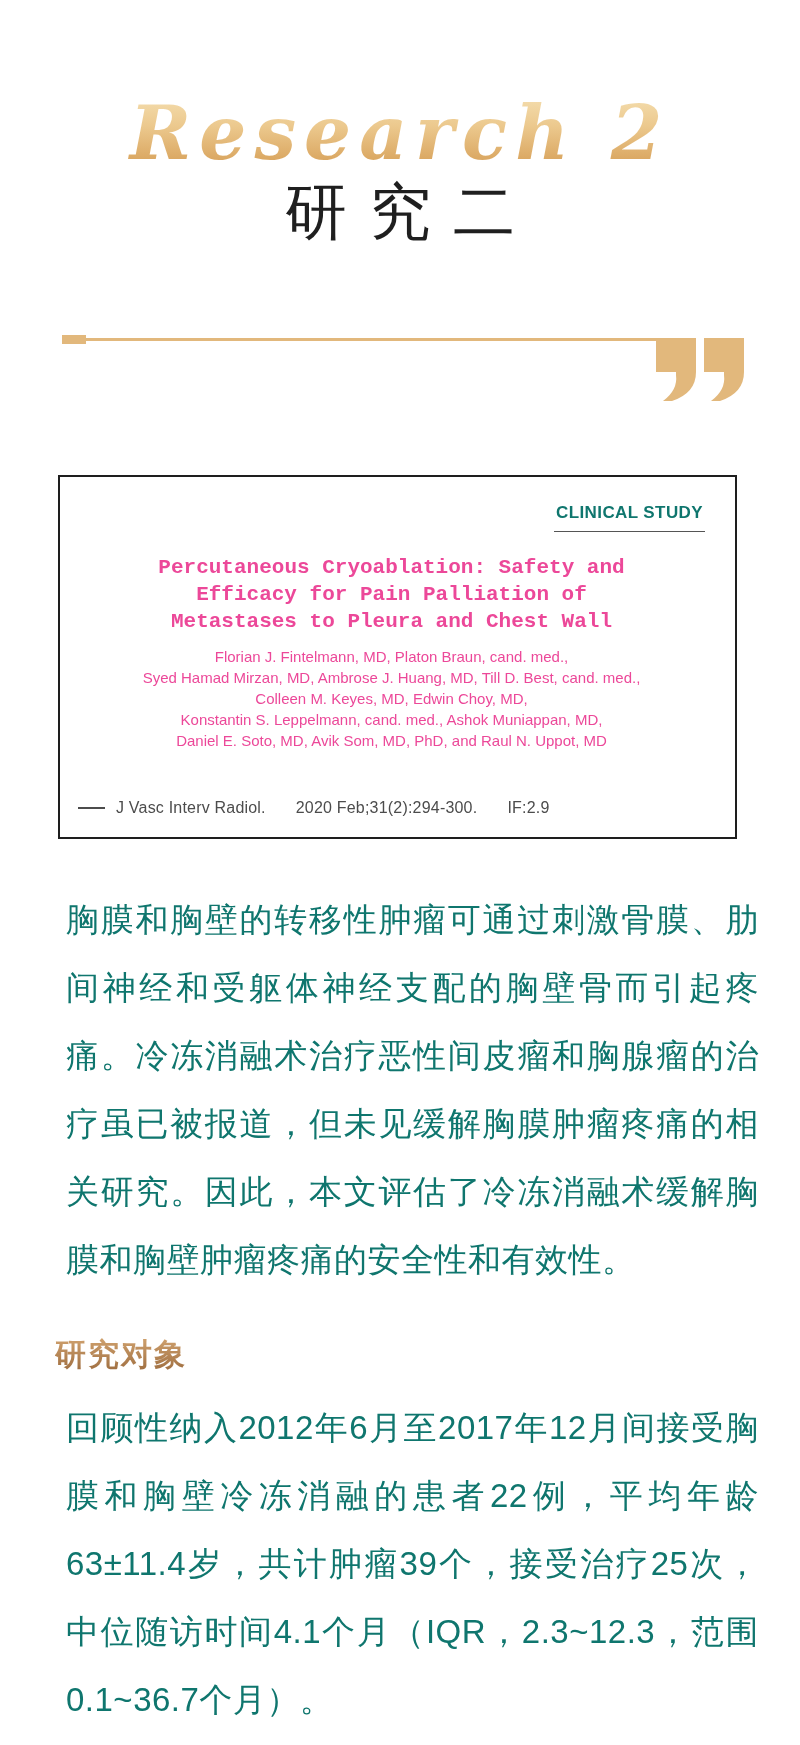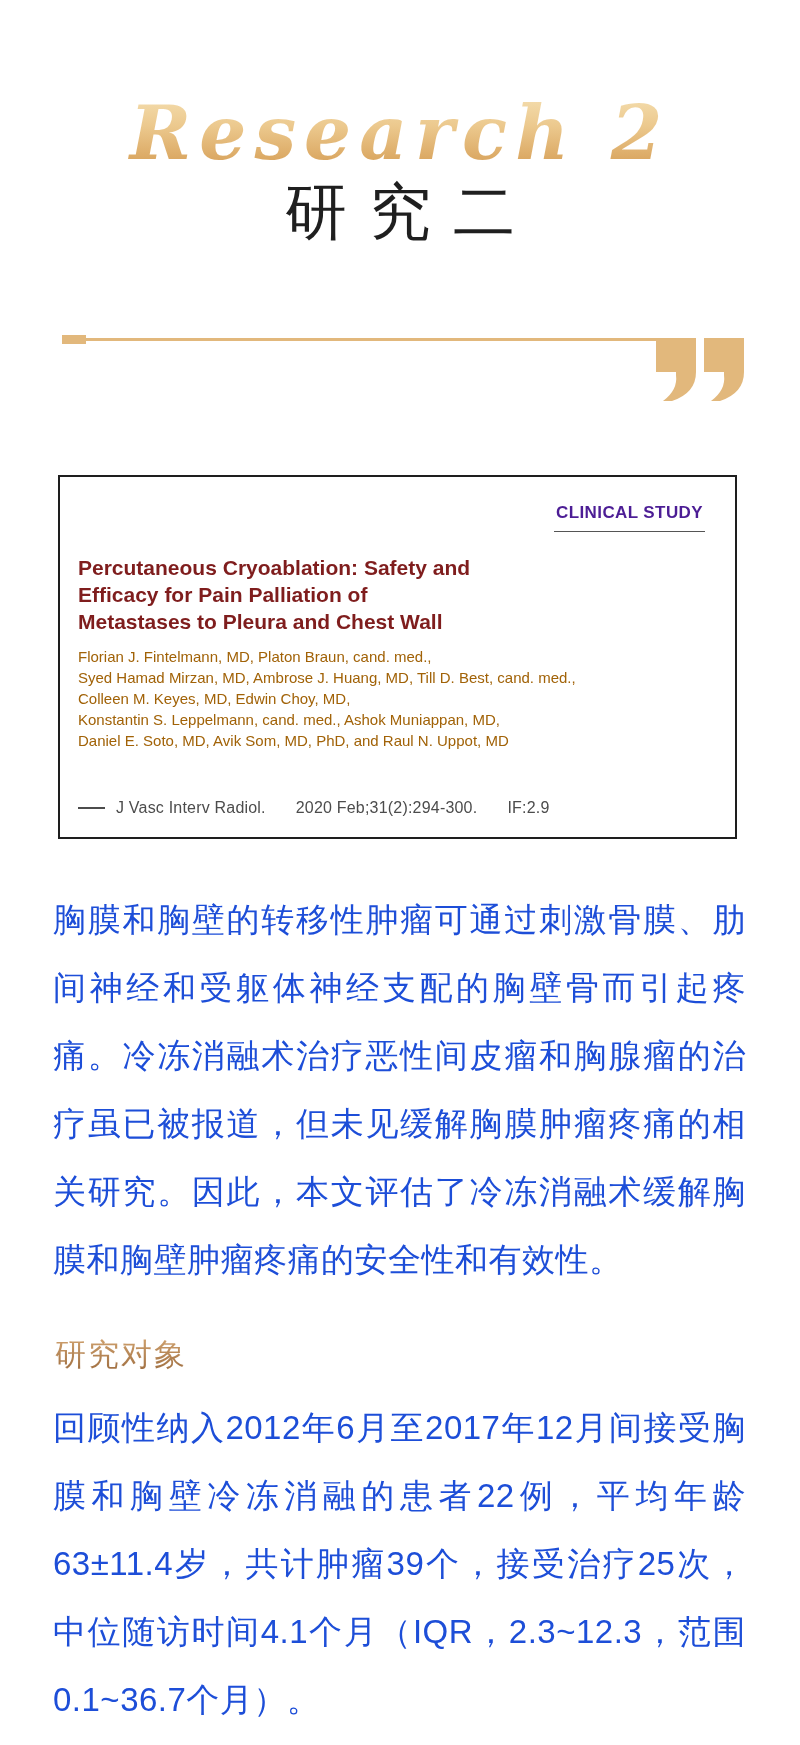--- a/index.html
+++ b/index.html
@@ -42,50 +42,51 @@
   .paper-card {
     position:absolute; top:475px; left:58px; width:679px; height:364px;
     border:2px solid #1e1e1e; background:#ffffff;
     padding:26px 30px 20px 18px;
     display:flex; flex-direction:column;
   }
   .card-label-row { text-align:right; }
   .card-label {
     display:inline-block;
     font-size:17px; font-weight:bold; letter-spacing:0.4px;
-    color:#4c1d95; padding:0 2px 8px 2px;
+    color:#0f766e; padding:0 2px 8px 2px;
     border-bottom:1.5px solid #555;
   }
   .card-title {
-    margin-top:22px; text-align:left;
+    margin-top:22px; text-align:center;
     font-size:21px; font-weight:bold; line-height:27px;
-    color:#7f1d1d;
+    color:#ec4899;
+    font-family:Liberation Mono, monospace;
   }
   .card-authors {
-    margin-top:11px; text-align:left;
-    font-size:15px; line-height:21px; color:#a16207;
+    margin-top:11px; text-align:center;
+    font-size:15px; line-height:21px; color:#ec4899;
   }
   .card-citation {
     margin-top:auto; display:flex; align-items:center;
     font-size:16px; color:#4c4c4c; letter-spacing:0.2px;
   }
   .citation-dash { width:27px; height:2px; background:#4c4c4c; margin-right:11px; }
   .citation-journal { margin-right:30px;text-align:right; }
   .citation-issue { margin-right:30px;text-align:center; }
 
   
   .body-para {
-    position:absolute; left:53px; width:693px;
+    position:absolute; left:66px; width:693px;
     font-size:33px; line-height:68px; letter-spacing:0.5px;
-    color:#1d4ed8; text-align:justify;
+    color:#0f766e; text-align:justify;
   }
   .intro-para { top:886px; }
   .section-heading {
     position:absolute; top:1336px; left:55px;
-    font-family:"DejaVu Serif", serif; font-weight:normal;
+    font-family:"DejaVu Serif", serif; font-weight:bold;
     font-size:31px; line-height:1.2; letter-spacing:2px;
     background:linear-gradient(180deg,#d2a briefly 0%, #9c6b3e 100%);
     background:linear-gradient(180deg,#d2a470 0%, #9c6b3e 100%);
     -webkit-background-clip:text; background-clip:text; color:transparent;
   }
   .section-para { top:1394px; }
 </style>
 </head>
 <body>
 

